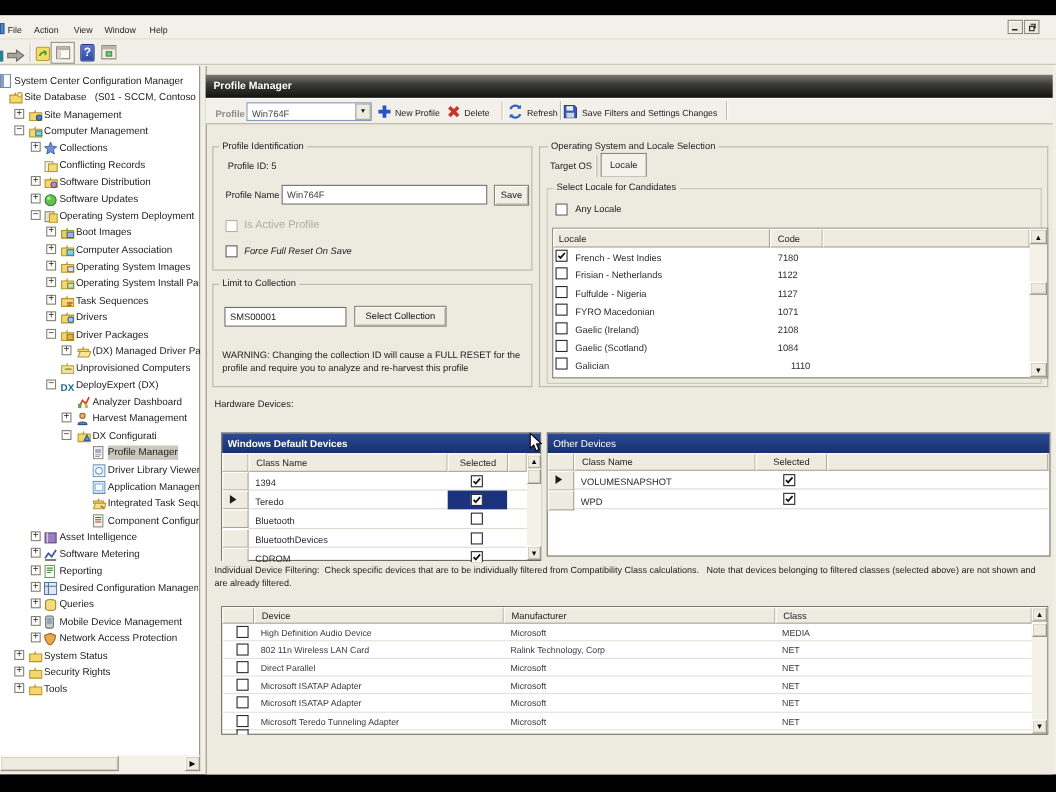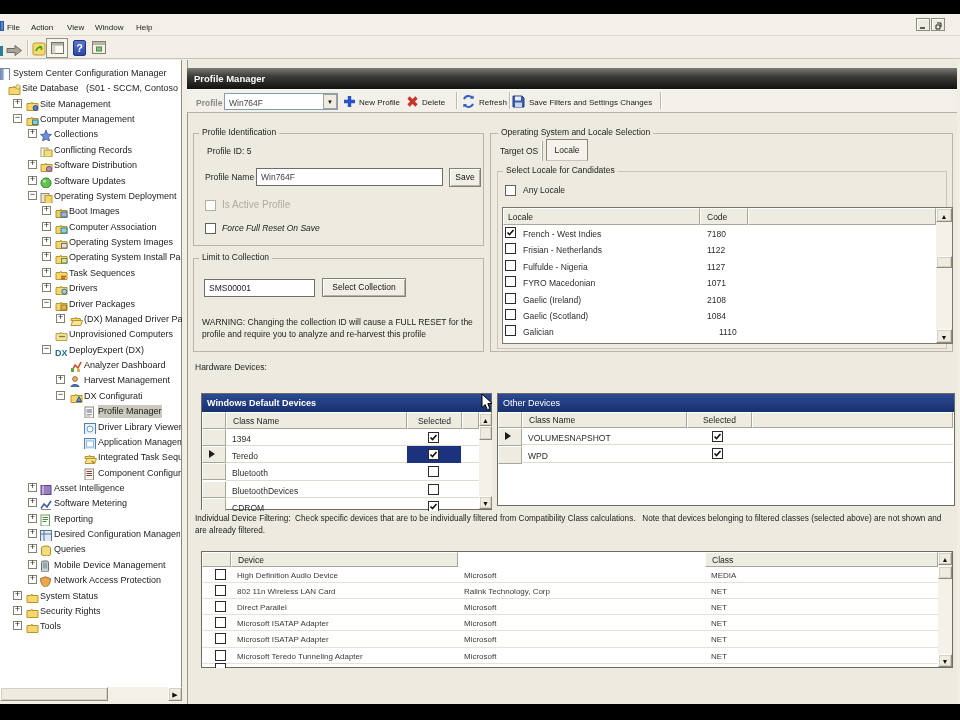--- a/index.html
+++ b/index.html
@@ -451,20 +451,21 @@
       </svg>
     </div>
 <div class="abs" style="left:201px;top:511px;width:292px;height:4px;background:#edebdf;"></div>
 <svg class="abs" style="left:481px;top:393px;z-index:50;" width="13" height="19">
       <path d="M1 1 L1 14.5 L4.2 11.6 L6.3 16.8 L8.9 15.7 L6.8 10.7 L11 10.3 Z" fill="#fff" stroke="#000" stroke-width="1"></path>
     </svg>
 <div class="t" style="left:195px;top:513px;font-size:8.2px;color:#1c1c1c;font-weight:normal;line-height:11.5px;">Individual Device Filtering:&nbsp; Check specific devices that are to be individually filtered from Compatibility Class calculations.&nbsp;&nbsp; Note that devices belonging to filtered classes (selected above) are not shown and<br>are already filtered.</div>
 <div class="abs" style="left:201px;top:551px;width:752px;height:117px;background:#fff;border:1px solid #6e6c60;overflow:hidden;"></div>
 <div class="gridhdr" style="left:202px;top:552px;width:29px;height:15px;"></div>
 <div class="gridhdr" style="left:231px;top:552px;width:227px;height:15px;"><span style="padding-left:6px;line-height:14px;display:inline-block;">Device</span></div>
+<div class="gridhdr" style="left:458px;top:552px;width:247px;height:15px;"><span style="padding-left:6px;line-height:14px;display:inline-block;">Manufacturer</span></div>
 <div class="gridhdr" style="left:705px;top:552px;width:233px;height:15px;"><span style="padding-left:6px;line-height:14px;display:inline-block;">Class</span></div>
 <div class="cbk" style="left:215px;top:569px;"></div>
 <div class="t" style="left:237px;top:570.0px;font-size:8px;color:#3a3a3a;font-weight:normal;">High Definition Audio Device</div>
 <div class="t" style="left:464px;top:570.0px;font-size:8px;color:#3a3a3a;font-weight:normal;">Microsoft</div>
 <div class="t" style="left:711px;top:570.0px;font-size:8px;color:#3a3a3a;font-weight:normal;">MEDIA</div>
 <div class="abs" style="left:202px;top:582px;width:736px;height:1px;background:#e4e1d6;"></div>
 <div class="cbk" style="left:215px;top:585px;"></div>
 <div class="t" style="left:237px;top:586.1px;font-size:8px;color:#3a3a3a;font-weight:normal;">802 11n Wireless LAN Card</div>
 <div class="t" style="left:464px;top:586.1px;font-size:8px;color:#3a3a3a;font-weight:normal;">Ralink Technology, Corp</div>
 <div class="t" style="left:711px;top:586.1px;font-size:8px;color:#3a3a3a;font-weight:normal;">NET</div>

